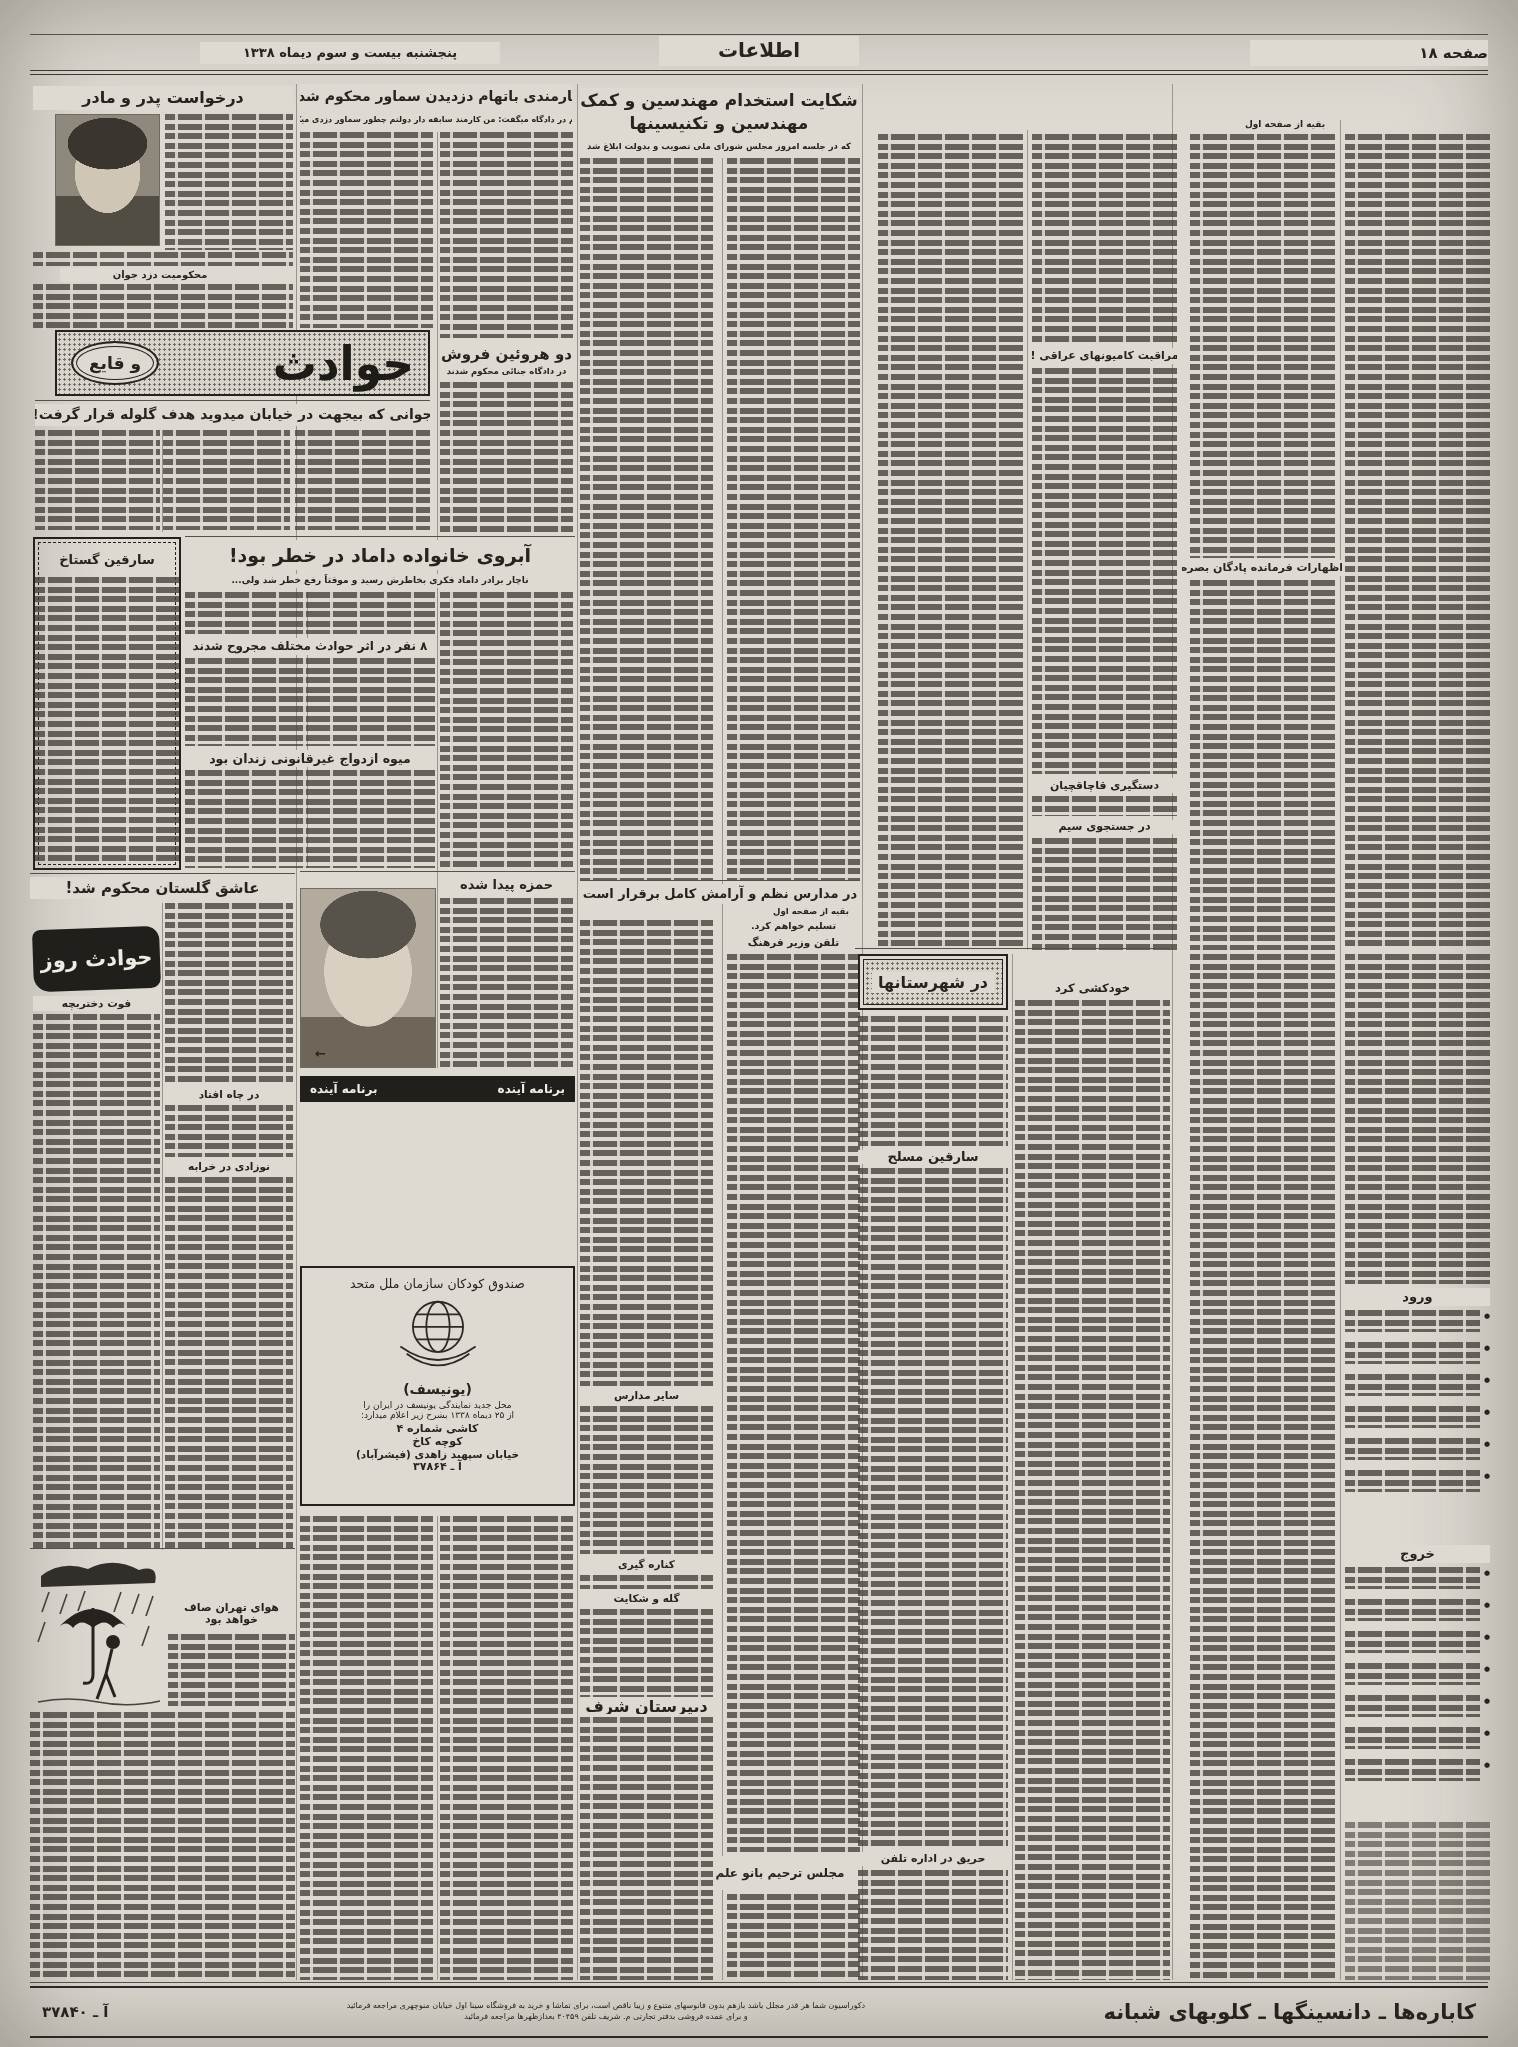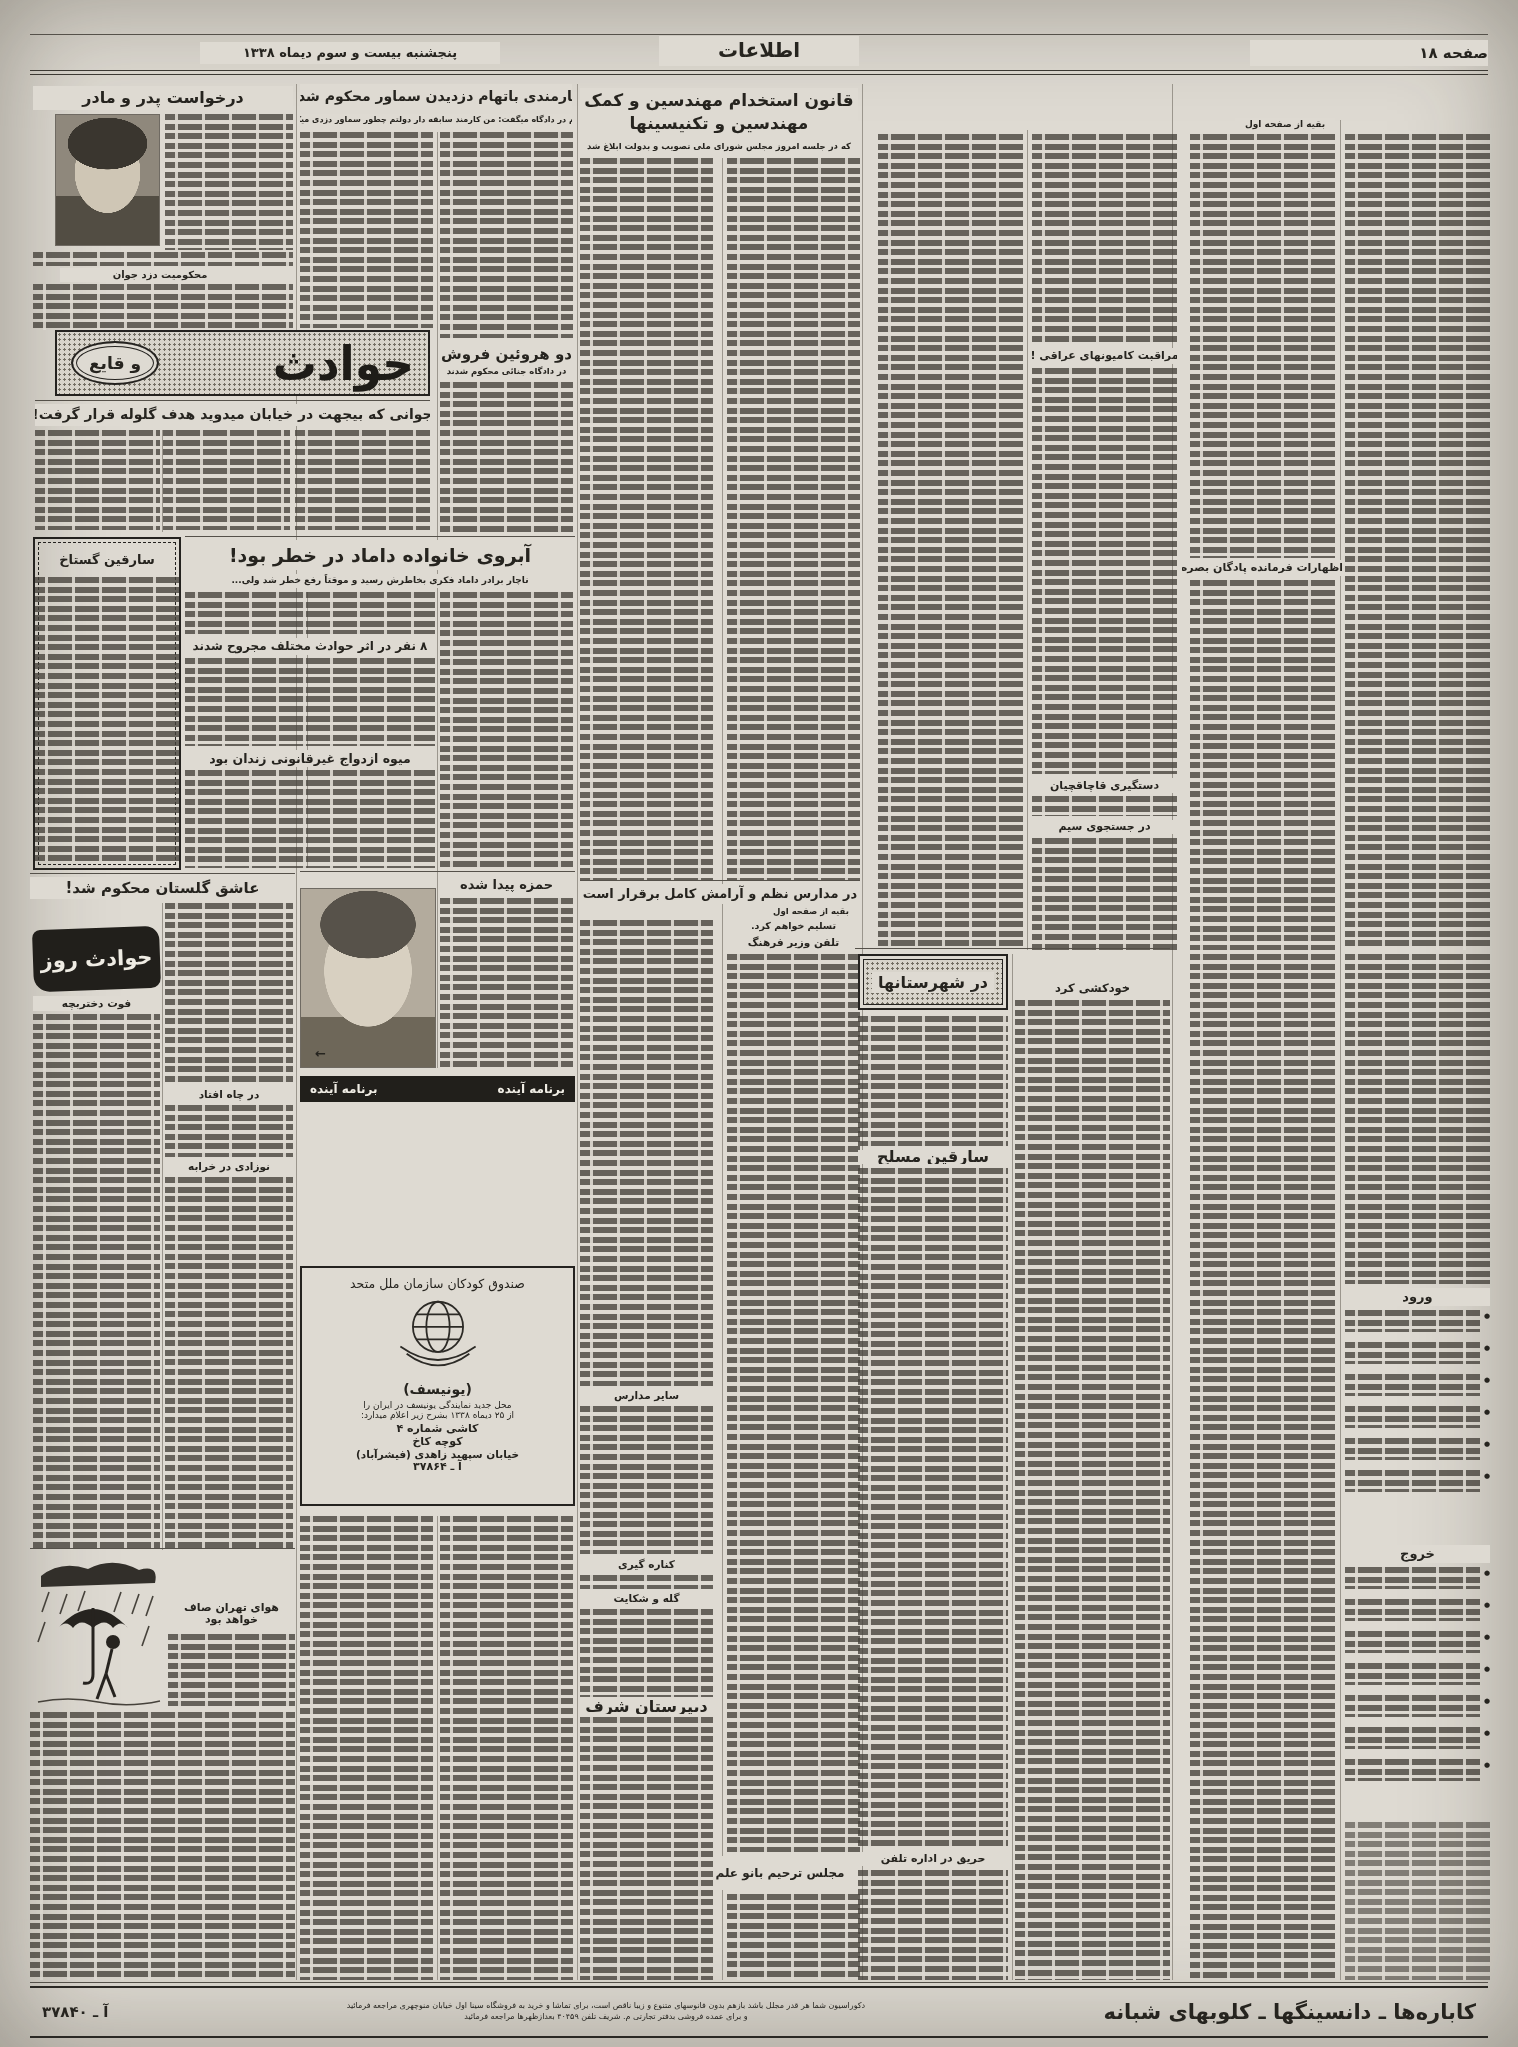--- a/index.html
+++ b/index.html
@@ -61,21 +61,21 @@
   <div class="abs sim" style="left:1190px;top:580px;width:145px;height:370px"></div>
   <div class="abs sim" style="left:1032px;top:134px;width:145px;height:210px"></div>
   <div class="abs h fit" style="left:1032px;top:348px;width:145px;height:16px;font-size:11px">مراقبت کامیونهای عراقی !</div>
   <div class="abs sim" style="left:1032px;top:368px;width:145px;height:406px"></div>
   <div class="abs h fit" style="left:1032px;top:778px;width:145px;height:15px;font-size:11px">دستگیری قاچاقچیان</div>
   <div class="abs sim" style="left:1032px;top:796px;width:145px;height:20px"></div>
   <div class="abs h fit" style="left:1032px;top:820px;width:145px;height:14px;font-size:11px">در جستجوی سیم</div>
   <div class="abs sim" style="left:1032px;top:838px;width:145px;height:112px"></div>
   <div class="abs sim" style="left:878px;top:134px;width:145px;height:816px"></div>
 
-  <div class="abs h fit" style="left:580px;top:88px;width:278px;height:24px;font-size:17px">قانون استخدام مهندسین و کمک</div>
+  <div class="abs h fit" style="left:580px;top:88px;width:278px;height:24px;font-size:17px">شکایت استخدام مهندسین و کمک</div>
   <div class="abs h fit" style="left:580px;top:112px;width:278px;height:22px;font-size:17px">مهندسین و تکنیسینها</div>
   <div class="abs h fit" style="left:580px;top:140px;width:278px;height:13px;font-size:8.5px">که در جلسه امروز مجلس شورای ملی تصویب و بدولت ابلاغ شد</div>
   <div class="abs sim" style="left:727px;top:158px;width:133px;height:722px"></div>
   <div class="abs sim" style="left:580px;top:158px;width:133px;height:722px"></div>
 
   <div class="abs h fit" style="left:300px;top:84px;width:272px;height:26px;font-size:14px">کارمندی باتهام دزدیدن سماور محکوم شد!</div>
   <div class="abs h fit" style="left:300px;top:114px;width:272px;height:13px;font-size:8px">متهم در دادگاه میگفت: من کارمند سابقه دار دولتم چطور سماور دزدی میکنم!</div>
   <div class="abs sim" style="left:440px;top:132px;width:133px;height:206px"></div>
   <div class="abs sim" style="left:300px;top:132px;width:133px;height:196px"></div>
 
@@ -191,21 +191,21 @@
   <div class="abs h fit" style="left:580px;top:1700px;width:133px;height:14px;font-size:16px">دبیرستان شرف</div>
   <div class="abs sim" style="left:580px;top:1717px;width:133px;height:263px"></div>
 
   <div class="hr" style="left:855px;top:948px;width:315px"></div>
   <div class="abs frame dots" style="left:858px;top:954px;width:150px;height:56px;display:flex;align-items:center;justify-content:center;box-shadow:inset 0 0 0 3px #dedad2,inset 0 0 0 4px #24221f">
     <span style="font-weight:bold;font-size:16px;background:#dedad2;padding:1px 6px">در شهرستانها</span>
   </div>
   <div class="abs h fit" style="left:1015px;top:980px;width:155px;height:16px;font-size:11.5px">خودکشی کرد</div>
   <div class="abs sim" style="left:1015px;top:1000px;width:155px;height:980px"></div>
   <div class="abs sim" style="left:858px;top:1016px;width:150px;height:130px"></div>
-  <div class="abs h fit" style="left:858px;top:1150px;width:150px;height:14px;font-size:16px">سارقین مسلح</div>
+  <div class="abs h fit" style="left:858px;top:1150px;width:150px;height:14px;font-size:13px">سارقین مسلح</div>
   <div class="abs sim" style="left:858px;top:1168px;width:150px;height:680px"></div>
   <div class="abs h fit" style="left:858px;top:1852px;width:150px;height:14px;font-size:11px">حریق در اداره تلفن</div>
   <div class="abs sim" style="left:858px;top:1870px;width:150px;height:110px"></div>
 
   <div class="abs sim" style="left:1190px;top:954px;width:145px;height:1026px"></div>
   <div class="abs sim" style="left:1345px;top:954px;width:145px;height:330px"></div>
   <div class="abs h fit" style="left:1345px;top:1288px;width:145px;height:18px;font-size:13px">ورود</div>
   <div class="abs" style="left:1345px;top:1310px;width:145px">
     <div class="listitem">
         <span class="blt">●</span>

